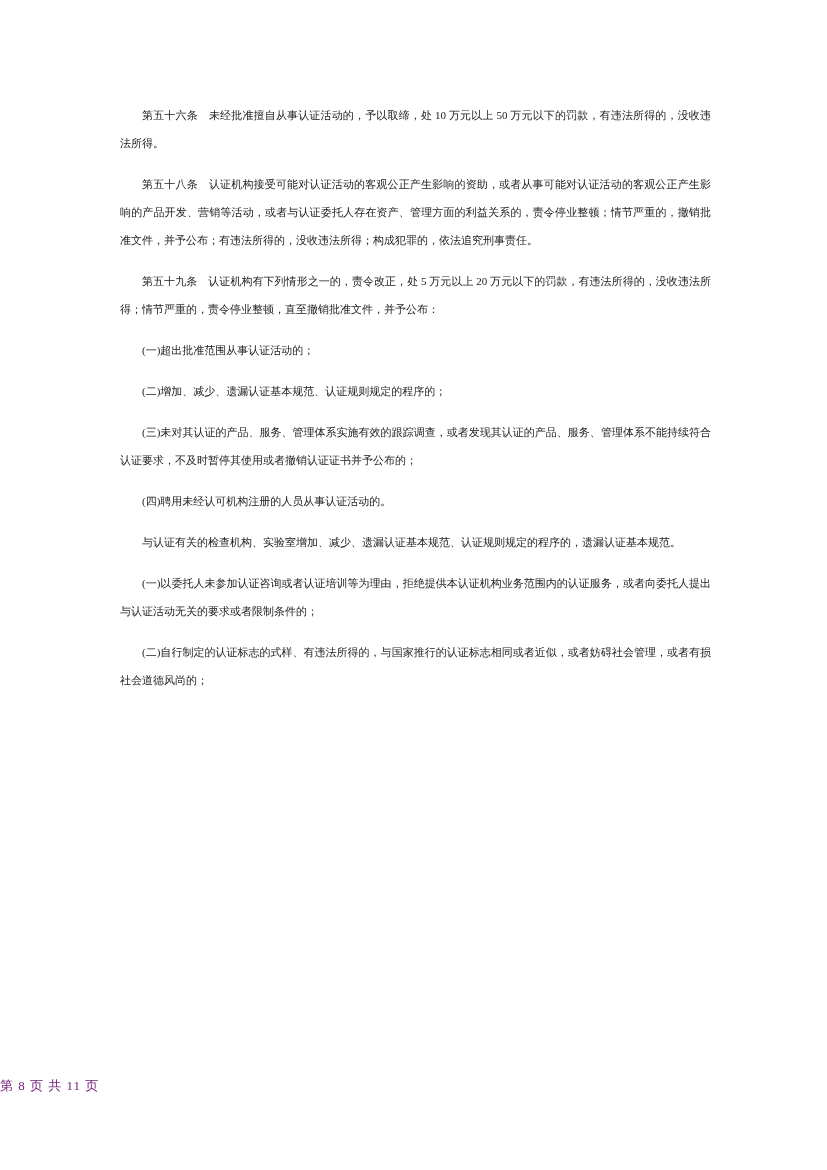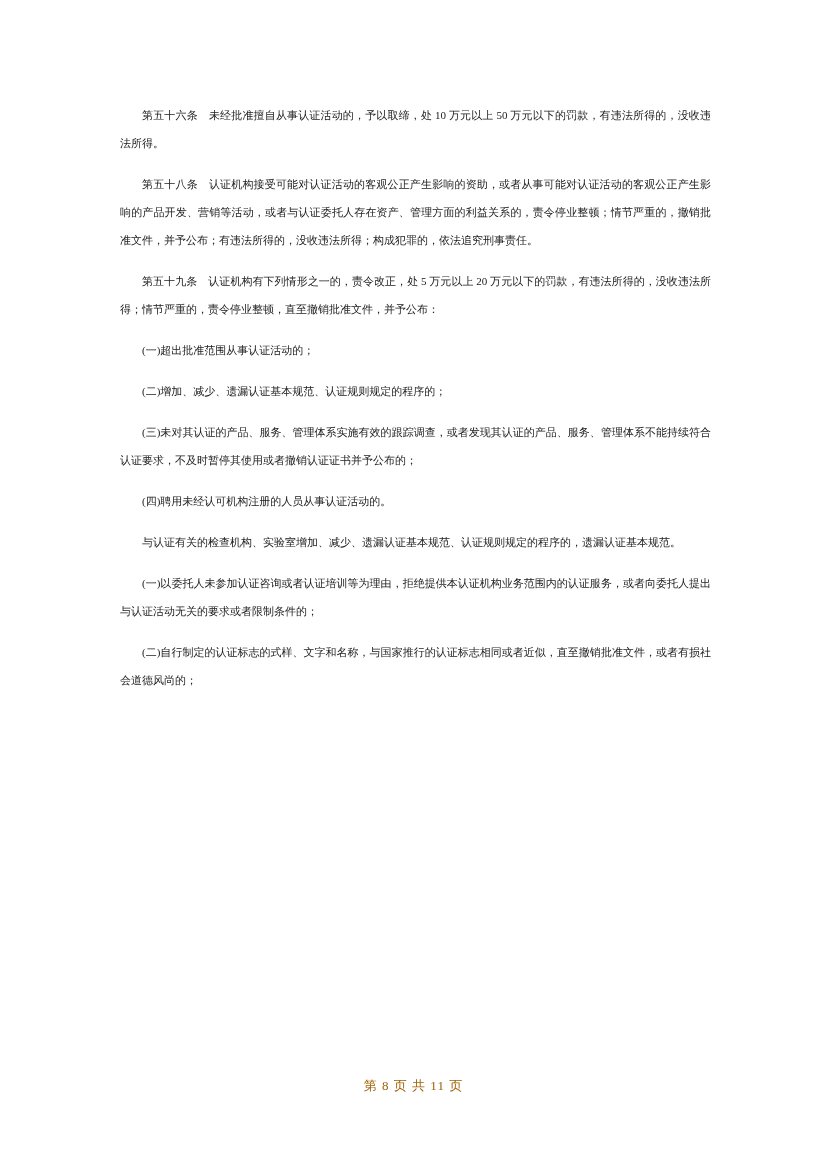--- a/index.html
+++ b/index.html
@@ -33,39 +33,39 @@
   }
   .content p.para {
     margin: 0 0 13px 0;
     text-indent: 2em;
   }
   .footer {
     position: absolute;
     left: 0;
     right: 0;
     top: 1077px;
-    text-align: center;
+    text-align: left;
     font-size: 13px;
     line-height: 18px;
-    color: #a16207;
+    color: #701a75;
     letter-spacing: 1px;
   }
 </style>
 </head>
 <body>
 
 <div class="page">
   <main class="content">
       <p class="para">第五十六条　未经批准擅自从事认证活动的，予以取缔，处 10 万元以上 50 万元以下的罚款，有违法所得的，没收违法所得。</p>
       <p class="para">第五十八条　认证机构接受可能对认证活动的客观公正产生影响的资助，或者从事可能对认证活动的客观公正产生影响的产品开发、营销等活动，或者与认证委托人存在资产、管理方面的利益关系的，责令停业整顿；情节严重的，撤销批准文件，并予公布；有违法所得的，没收违法所得；构成犯罪的，依法追究刑事责任。</p>
       <p class="para">第五十九条　认证机构有下列情形之一的，责令改正，处 5 万元以上 20 万元以下的罚款，有违法所得的，没收违法所得；情节严重的，责令停业整顿，直至撤销批准文件，并予公布：</p>
       <p class="para">(一)超出批准范围从事认证活动的；</p>
       <p class="para">(二)增加、减少、遗漏认证基本规范、认证规则规定的程序的；</p>
       <p class="para">(三)未对其认证的产品、服务、管理体系实施有效的跟踪调查，或者发现其认证的产品、服务、管理体系不能持续符合认证要求，不及时暂停其使用或者撤销认证证书并予公布的；</p>
       <p class="para">(四)聘用未经认可机构注册的人员从事认证活动的。</p>
       <p class="para">与认证有关的检查机构、实验室增加、减少、遗漏认证基本规范、认证规则规定的程序的，遗漏认证基本规范。</p>
       <p class="para">(一)以委托人未参加认证咨询或者认证培训等为理由，拒绝提供本认证机构业务范围内的认证服务，或者向委托人提出与认证活动无关的要求或者限制条件的；</p>
-      <p class="para">(二)自行制定的认证标志的式样、文字和名称，与国家推行的认证标志相同或者近似，直至撤销批准文件，或者有损社会道德风尚的；</p>
+      <p class="para">(二)自行制定的认证标志的式样、有违法所得的，与国家推行的认证标志相同或者近似，或者妨碍社会管理，或者有损社会道德风尚的；</p>
     </main>
   <footer class="footer">
     <span>第 8 页 共 11 页</span>
   </footer>
 </div>
 
 </body></html>

